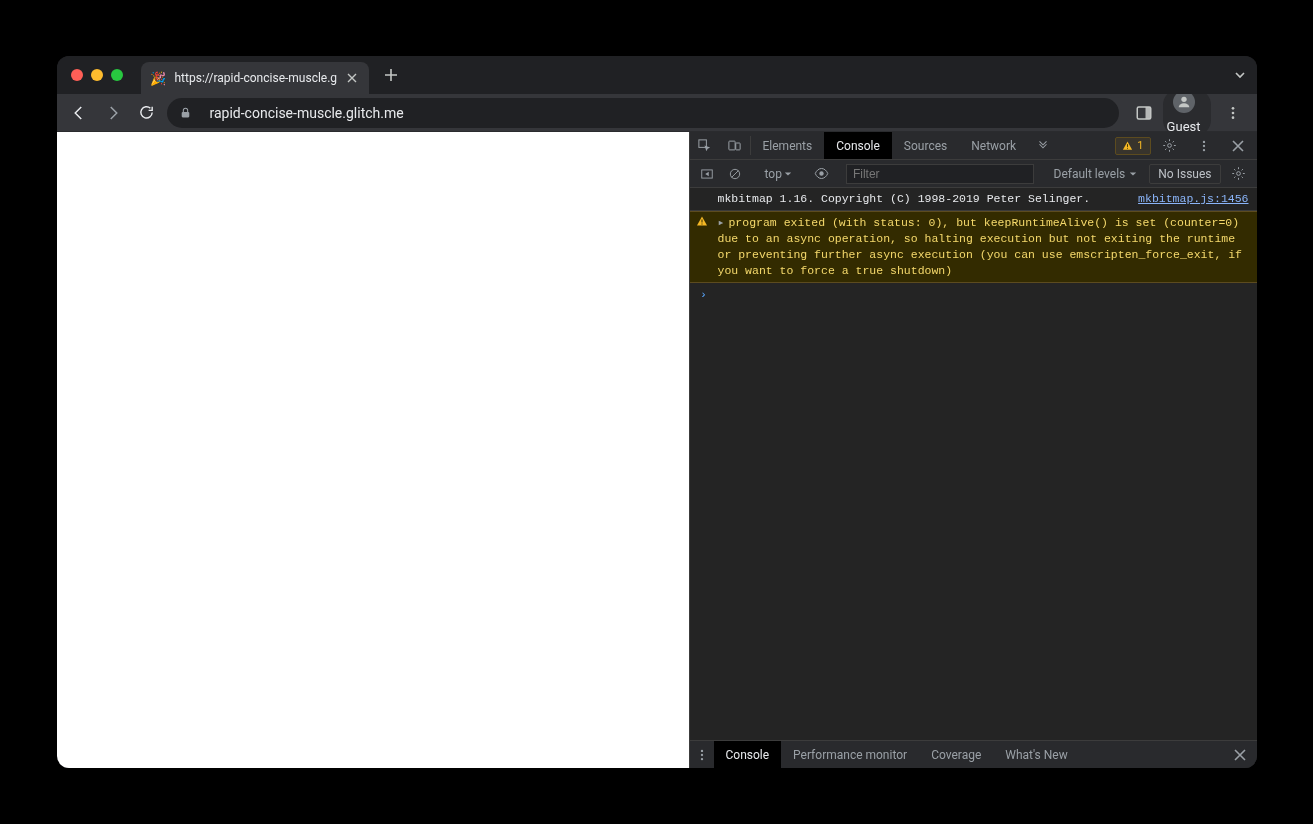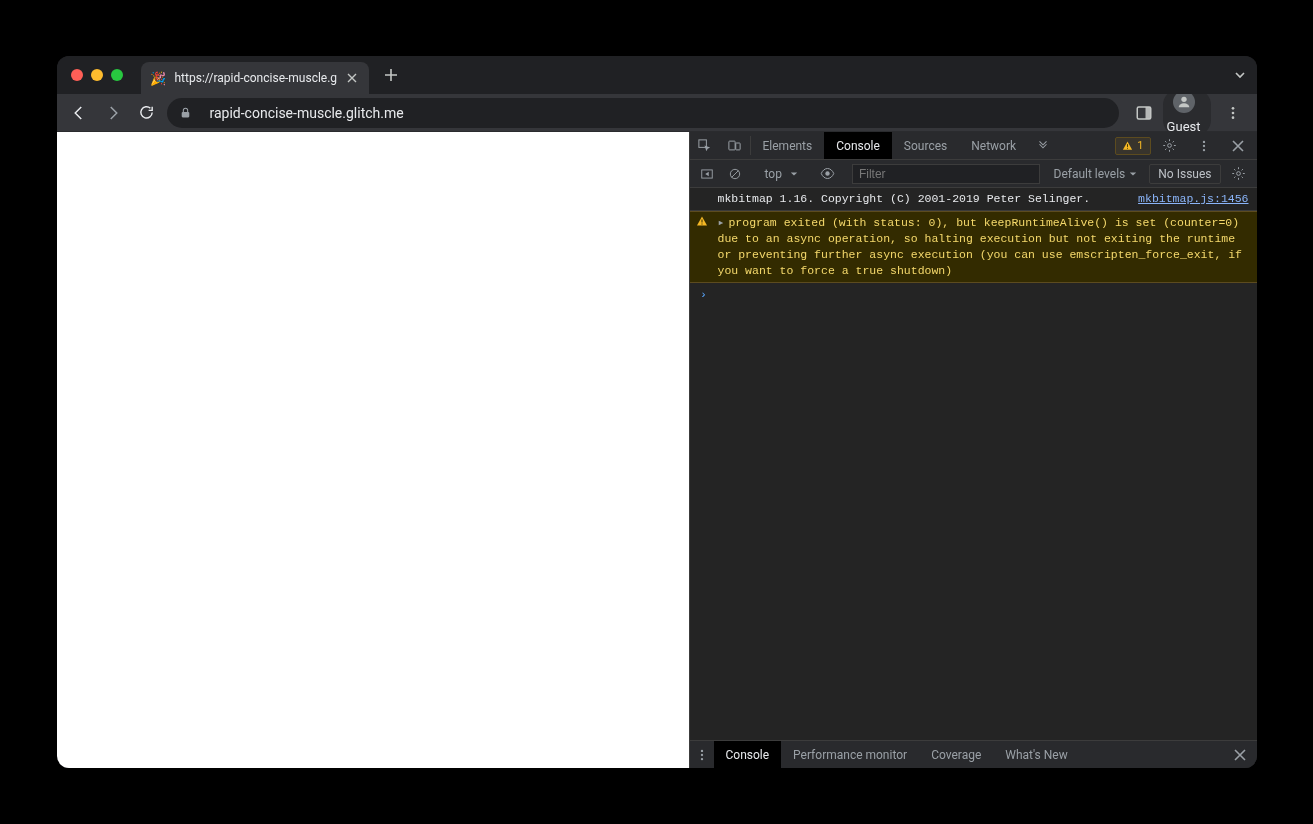--- a/index.html
+++ b/index.html
@@ -137,21 +137,21 @@
   .dt-ctb {
     height:28px;
     background:#292a2d;
     display:flex; align-items:center;
     gap:6px;
     padding:0 6px;
     border-bottom:1px solid #3c3c3c;
     font-size:12px; color:#9aa0a6;
   }
   .context-sel {
-    display:flex; align-items:center; gap:8px; padding:0 6px; height:20px;
+    display:flex; align-items:center; gap:2px; padding:0 6px; height:20px;
   }
   .filter-input {
     flex:0 0 188px; height:20px; background:#202124; border:1px solid #3c3c3c;
     color:#bdc1c6; font-size:12px; padding:0 6px;
   }
   .filter-input::placeholder { color:#777; }
   .levels { padding:0 6px; height:20px; display:flex; align-items:center; gap:4px; margin-left:auto;}
   .issues-badge {
     border:1px solid #3c3c3c; padding:0 8px; height:20px; border-radius:2px;
     color:#bdc1c6; display:flex; align-items:center;
@@ -372,21 +372,21 @@
           <svg width="15" height="15" viewBox="0 0 24 24">
               <circle cx="12" cy="12" r="3" stroke="currentColor" stroke-width="1.6" fill="none"></circle>
               <path d="M12 2v3M12 19v3M2 12h3M19 12h3M5 5l2 2M17 17l2 2M19 5l-2 2M7 17l-2 2" stroke="currentColor" stroke-width="1.6"></path>
             </svg>
         </div>
       </div>
 
       <div class="dt-console">
         <div class="msg info">
           <div class="gutter"></div>
-          <div class="body">mkbitmap 1.16. Copyright (C) 2001-2019 Peter Selinger.</div>
+          <div class="body">mkbitmap 1.16. Copyright (C) 1998-2019 Peter Selinger.</div>
           <a class="src">mkbitmap.js:1456</a>
         </div>
         <div class="msg warn">
           <div class="gutter">
             <span class="wicon">
               <svg width="12" height="12" viewBox="0 0 24 24">
                   <path d="M12 3 L22 21 H2 Z" fill="#f5b825"></path>
                   <rect x="11" y="9" width="2" height="6" fill="#332b00"></rect>
                   <rect x="11" y="17" width="2" height="2" fill="#332b00"></rect>
                 </svg>

